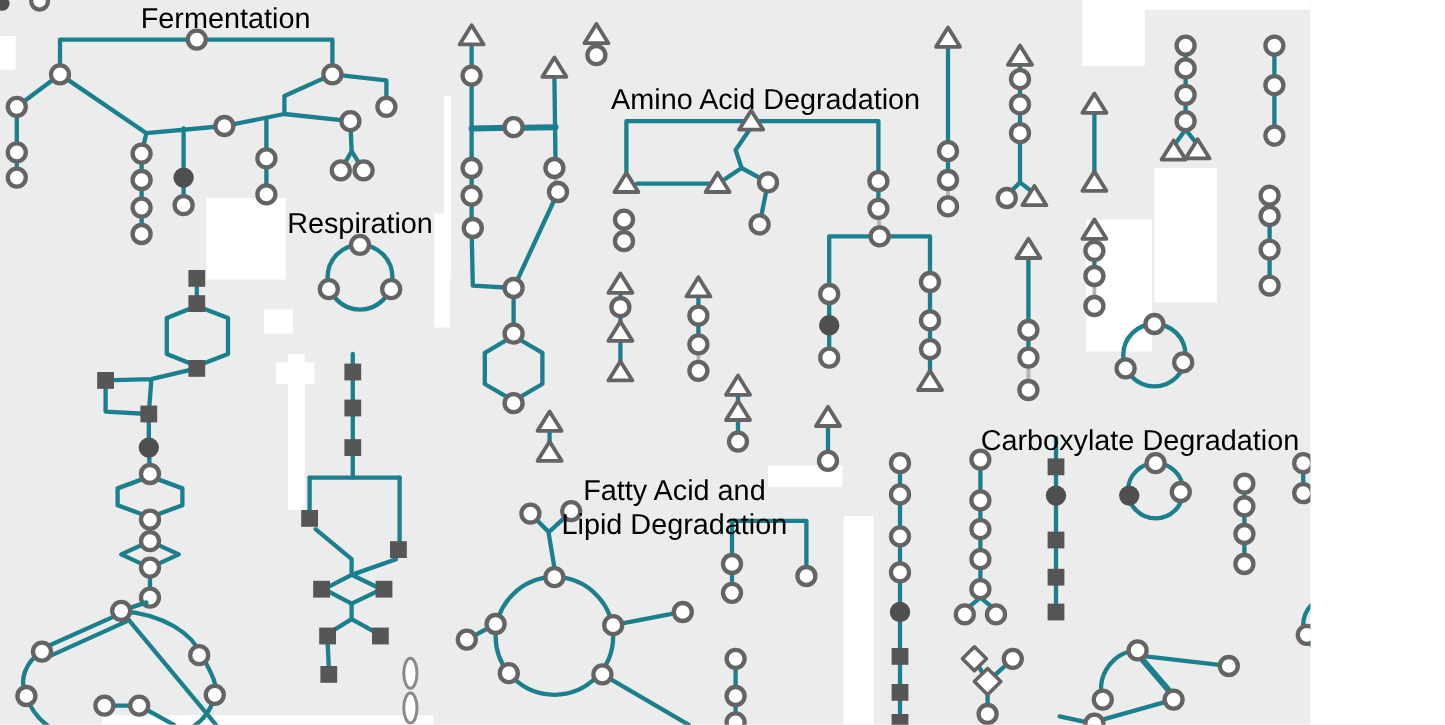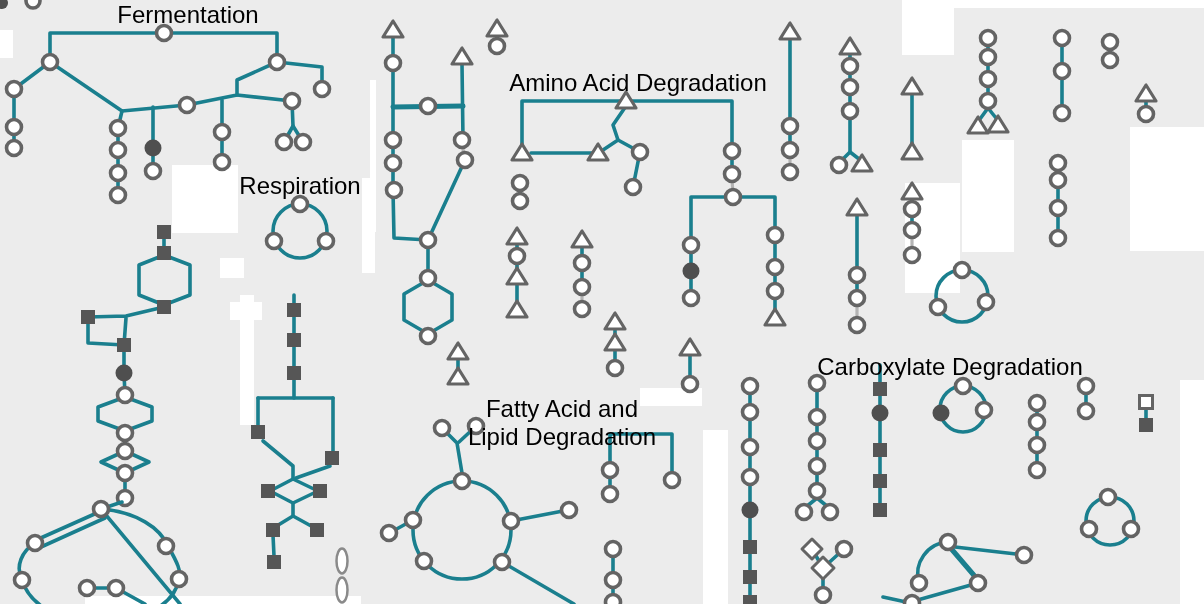--- a/index.html
+++ b/index.html
@@ -1,16 +1,16 @@
 <!DOCTYPE html>
 <html style="--canvas-bg: #ececec; --patch-white: #ffffff; --teal-edge: #1a7f8e; --gray-edge: #b4b4b4; --node-stroke: #646464; --node-fill-solid: #4f4f4f; --square-fill: #565656; --label-text: #000000;"><head>
 <meta charset="utf-8">
 <style>
   html,body{margin:0;padding:0;background:#fff;}
-  #stage{width:1204px;height:604px;position:relative;overflow:hidden;}
+  #stage{width:1092px;height:604px;position:relative;overflow:hidden;}
   svg{display:block;}
   .t  {stroke:var(--teal-edge);stroke-width:3.6;fill:none;stroke-linejoin:round;stroke-linecap:round;}
   .t2 {stroke:var(--teal-edge);stroke-width:5;fill:none;stroke-linejoin:round;stroke-linecap:round;}
   .g  {stroke:var(--gray-edge);stroke-width:3.2;fill:none;stroke-linecap:round;}
   .n  {fill:#fff;stroke:var(--node-stroke);stroke-width:3.6;}
   .nf {fill:var(--node-fill-solid);stroke:none;}
   .sq {fill:var(--square-fill);stroke:none;}
   .sqo{fill:#fff;stroke:var(--node-stroke);stroke-width:3;}
   .tri{fill:#fff;stroke:var(--node-stroke);stroke-width:3.2;stroke-linejoin:round;}
   .dia{fill:#fff;stroke:var(--node-stroke);stroke-width:3;stroke-linejoin:round;}

